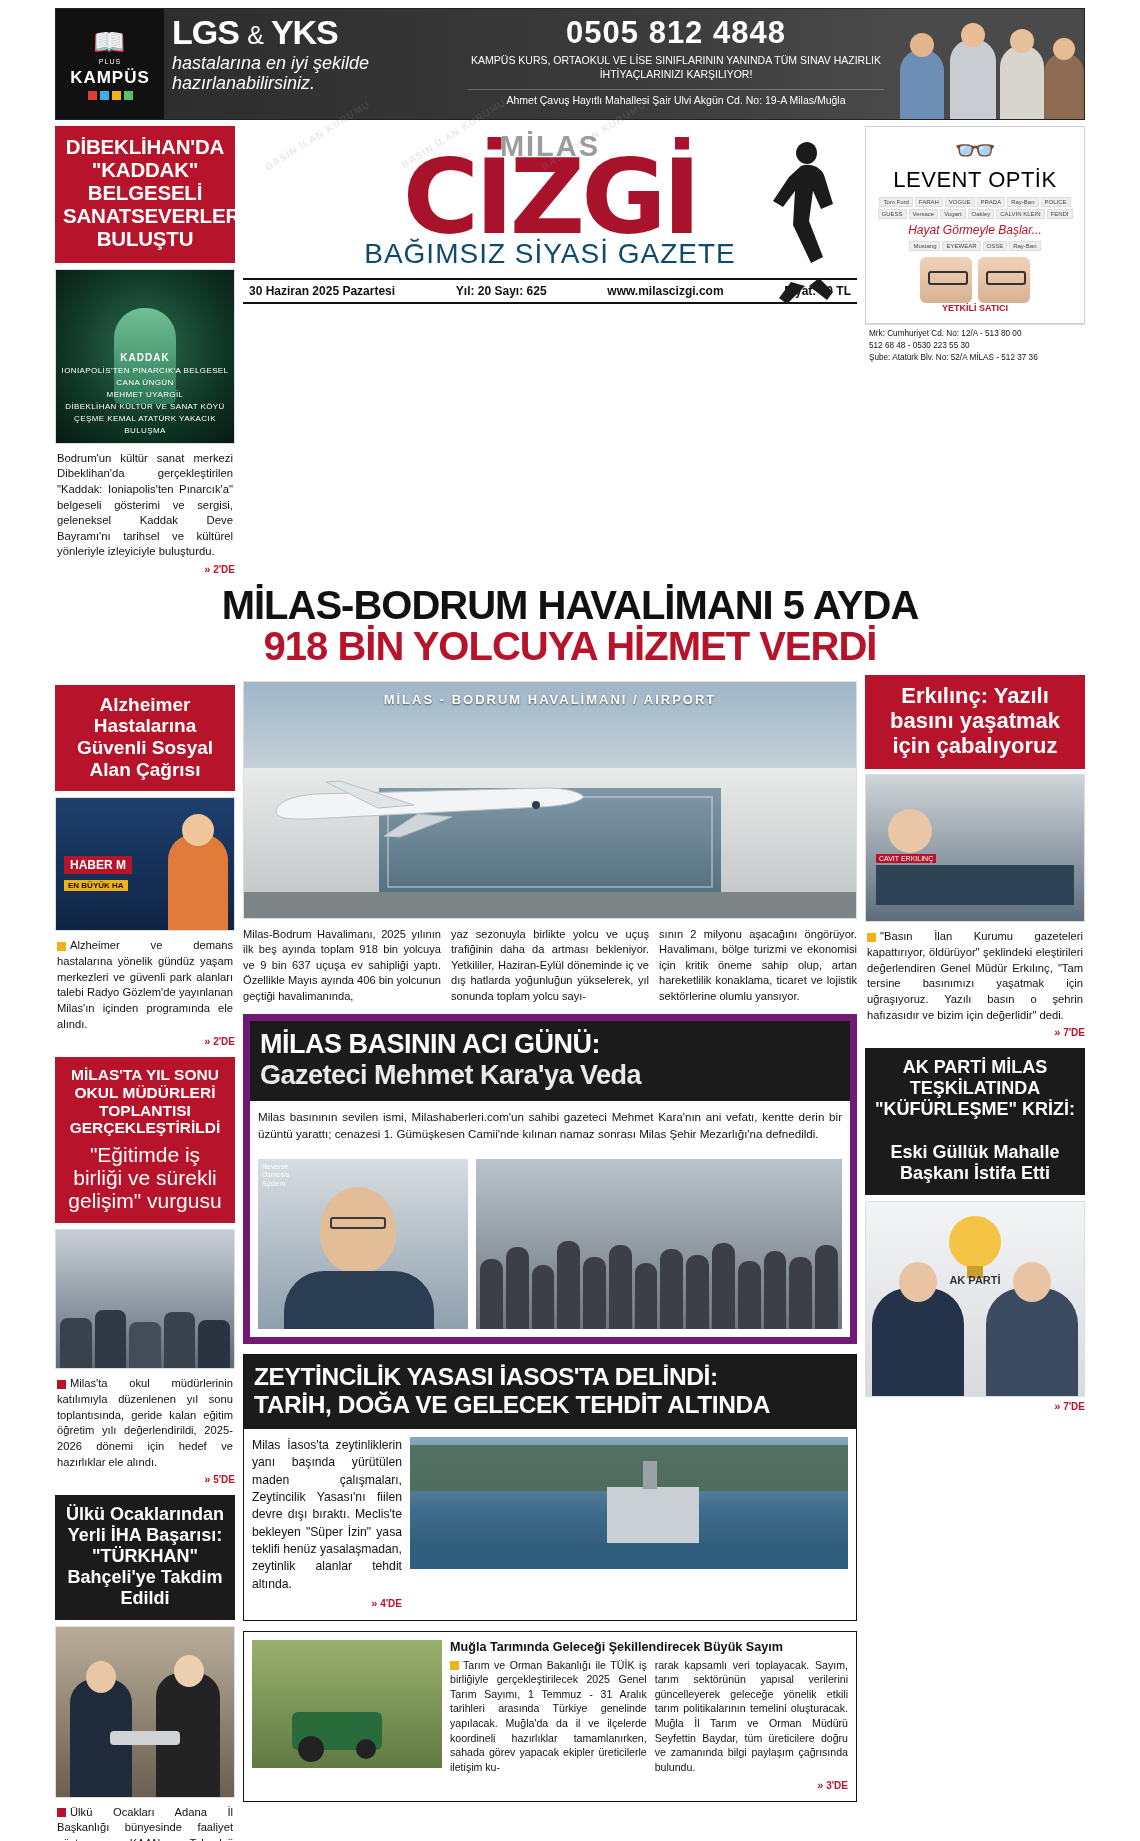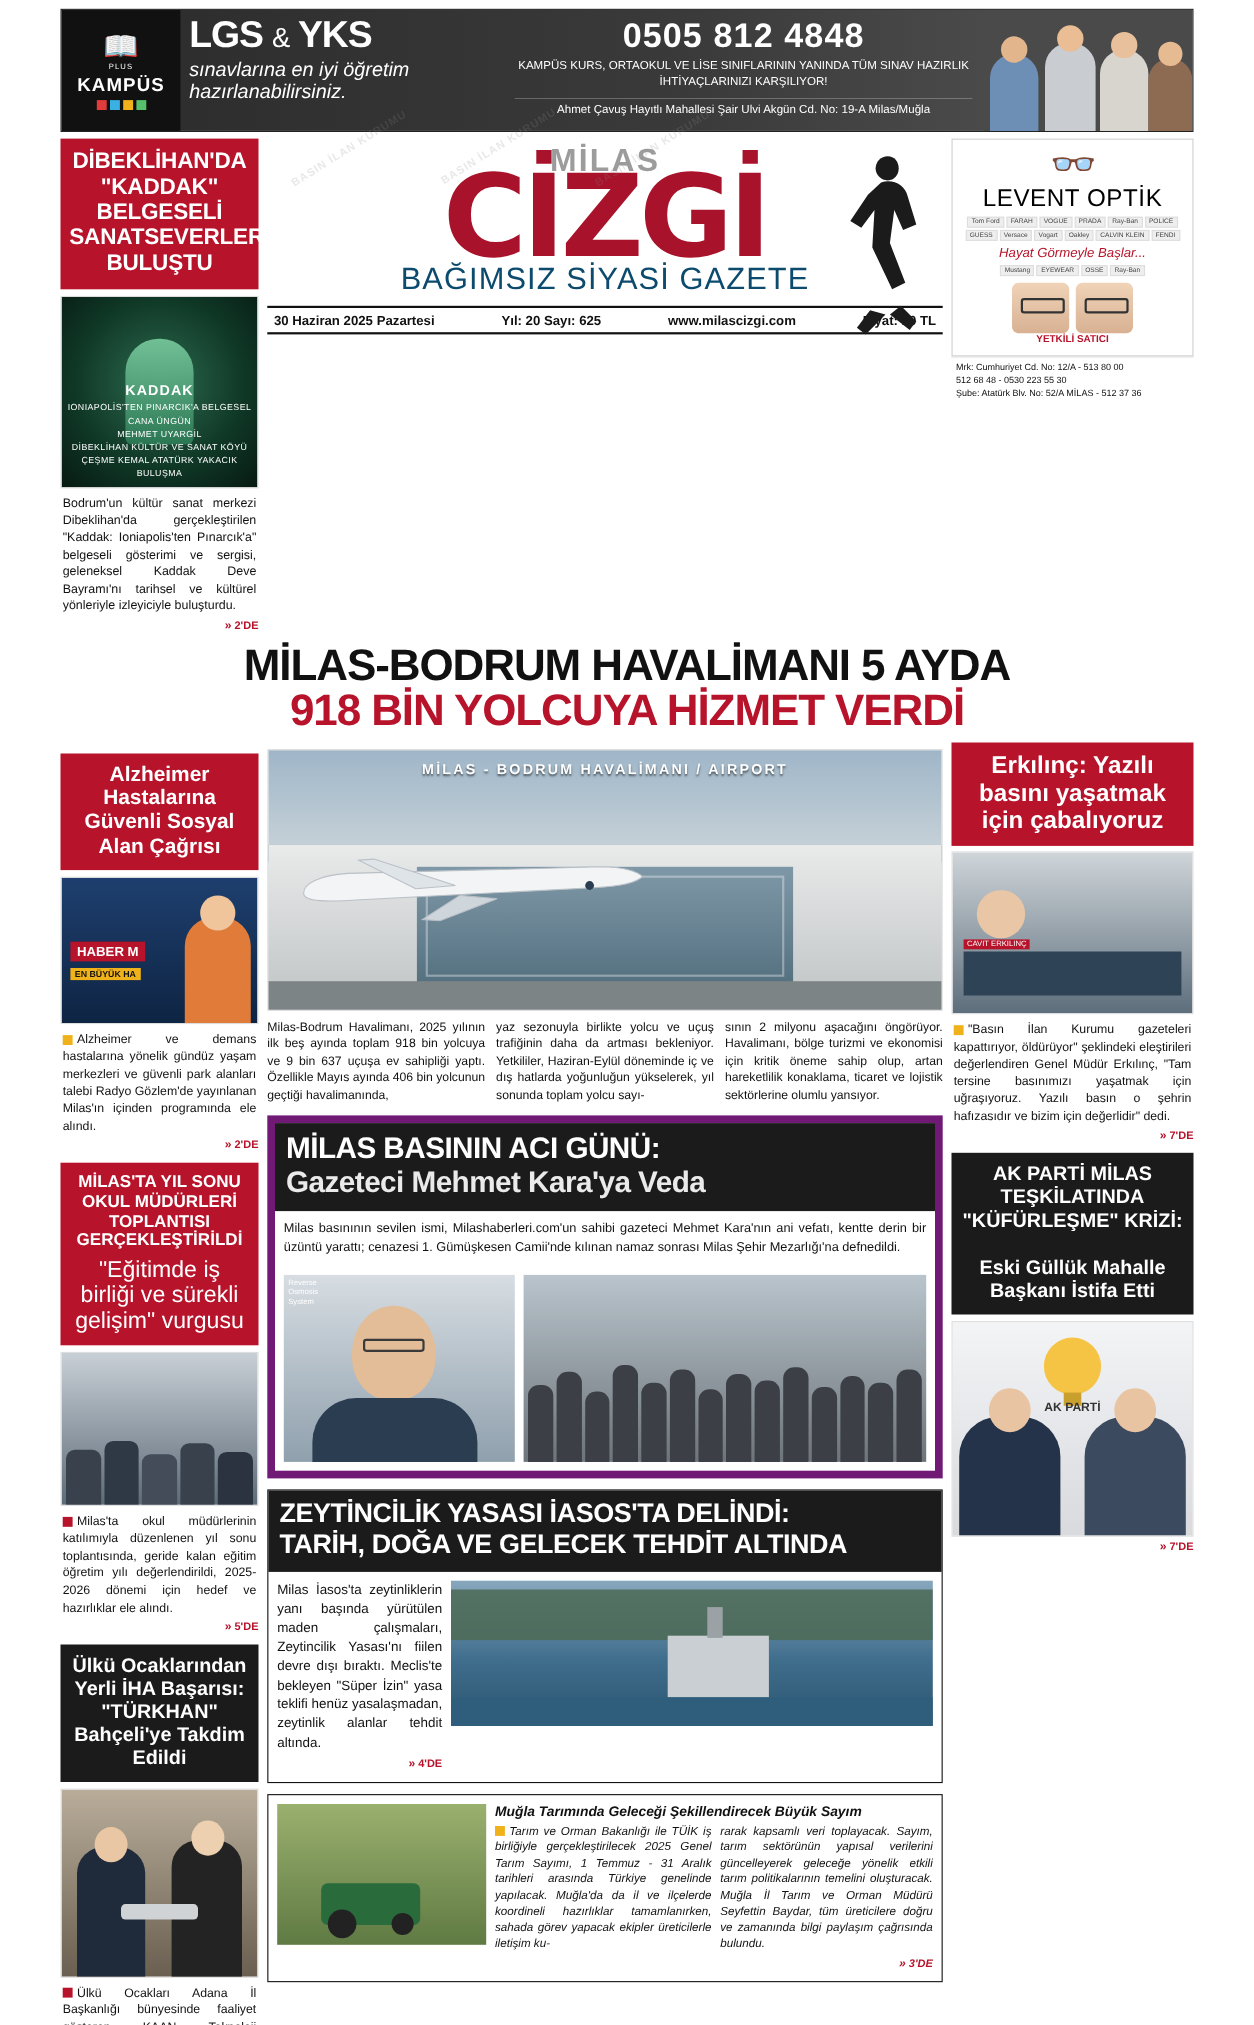--- a/index.html
+++ b/index.html
@@ -68,21 +68,21 @@
   }
   .lead-img .stat {
     position:absolute; left:50%; top:22%; transform:translateX(-50%);
     width:62px; height:96px; background:linear-gradient(180deg,#7fd3a5,#2e7f59);
     border-radius: 30px 30px 6px 6px; opacity:.85;
   }
   .lead-img .capt {
     position:absolute; bottom:6px; left:0; right:0; text-align:center;
     color:#fff; font-size:8px; line-height:1.5; letter-spacing:.4px;
   }
-  .lead-img .capt b { display:block; font-size:13px; letter-spacing:1px; }
+  .lead-img .capt b { display:block; font-size:10px; letter-spacing:1px; }
   .lead-text { font-size:11.3px; line-height:1.38; padding:7px 2px 0; text-align:justify; }
   .more { color:#b7132a; font-weight:bold; font-size:10px; text-align:right; padding-top:3px;}
   .more .arr { font-size:11px; }
 
   
   .wm {
     position:absolute; color:rgba(140,140,140,.20); font-size:10px; font-weight:bold;
     transform:rotate(-32deg); line-height:1.1; pointer-events:none; letter-spacing:1px;
   }
 
@@ -186,21 +186,21 @@
 
   
   .gblk { border:1px solid #111; margin-top:10px;}
   .ghead { background:#1b1b1b; color:#fff; padding:7px 10px 9px; text-align:left;}
   .ghead .h1 { font-size:23px; font-weight:bold; letter-spacing:-.3px;}
   .gbody { display:flex; gap:8px; padding:8px;}
   .gphoto { width:190px; height:128px; background:linear-gradient(180deg,#9ab06e,#5f7a43); position:relative; overflow:hidden;}
   .gphoto .tractor{position:absolute; left:40px; bottom:18px; width:90px; height:38px; background:#2a6b3c; border-radius:6px;}
   .gphoto .tractor:before{content:""; position:absolute; left:6px; bottom:-12px; width:26px;height:26px;border-radius:50%;background:#222;}
   .gphoto .tractor:after{content:""; position:absolute; right:6px; bottom:-9px; width:20px;height:20px;border-radius:50%;background:#222;}
-  .gtxt { flex:1;font-style:italic; }
+  .gtxt { flex:1; }
   .gtxt .t1 { font-size:12.6px; font-weight:bold; margin-bottom:4px;}
   .gtxt .gcols { display:flex; gap:8px; font-size:10.6px; line-height:1.38; text-align:justify;}
 
   
   .r-redhead { background:#b7132a; color:#fff; text-align:center; padding:9px 8px 11px;}
   .r-redhead h2 { font-size:22px; line-height:1.13;}
   .r-photo { height:148px; border:1px solid #ddd; position:relative; overflow:hidden; margin-top:5px;}
   .r-meeting { background:linear-gradient(180deg,#cfd5d9,#5d6e7c);}
   .r-meeting .tbl{position:absolute;left:10px;right:10px;bottom:16px;height:40px;background:#2f4356;}
   .r-meeting .ph{position:absolute;top:34px;left:22px;width:44px;height:44px;border-radius:50%;background:#e8c6a6;}
@@ -229,21 +229,21 @@
           <i style="background:#f0b21a"></i>
           <i style="background:#56c06a"></i>
       </span>
     </div>
     <div class="topad-mid">
       <div class="l1">
         <span>LGS</span>
         <span class="amp">&amp;</span>
         <span>YKS</span>
       </div>
-      <div class="l2">sınavlarına en iyi öğretim hazırlanabilirsiniz.</div>
+      <div class="l2">hastalarına en iyi şekilde hazırlanabilirsiniz.</div>
     </div>
     <div class="topad-right">
       <div class="phone">0505 812 4848</div>
       <div class="desc">KAMPÜS KURS, ORTAOKUL VE LİSE SINIFLARININ YANINDA TÜM SINAV HAZIRLIK İHTİYAÇLARINIZI KARŞILIYOR!</div>
       <div class="addr">Ahmet Çavuş Hayıtlı Mahallesi Şair Ulvi Akgün Cd. No: 19-A Milas/Muğla</div>
     </div>
     <div class="topad-people">
       <span class="p p1"></span>
         <span class="p p2"></span>
         <span class="p p3"></span>

